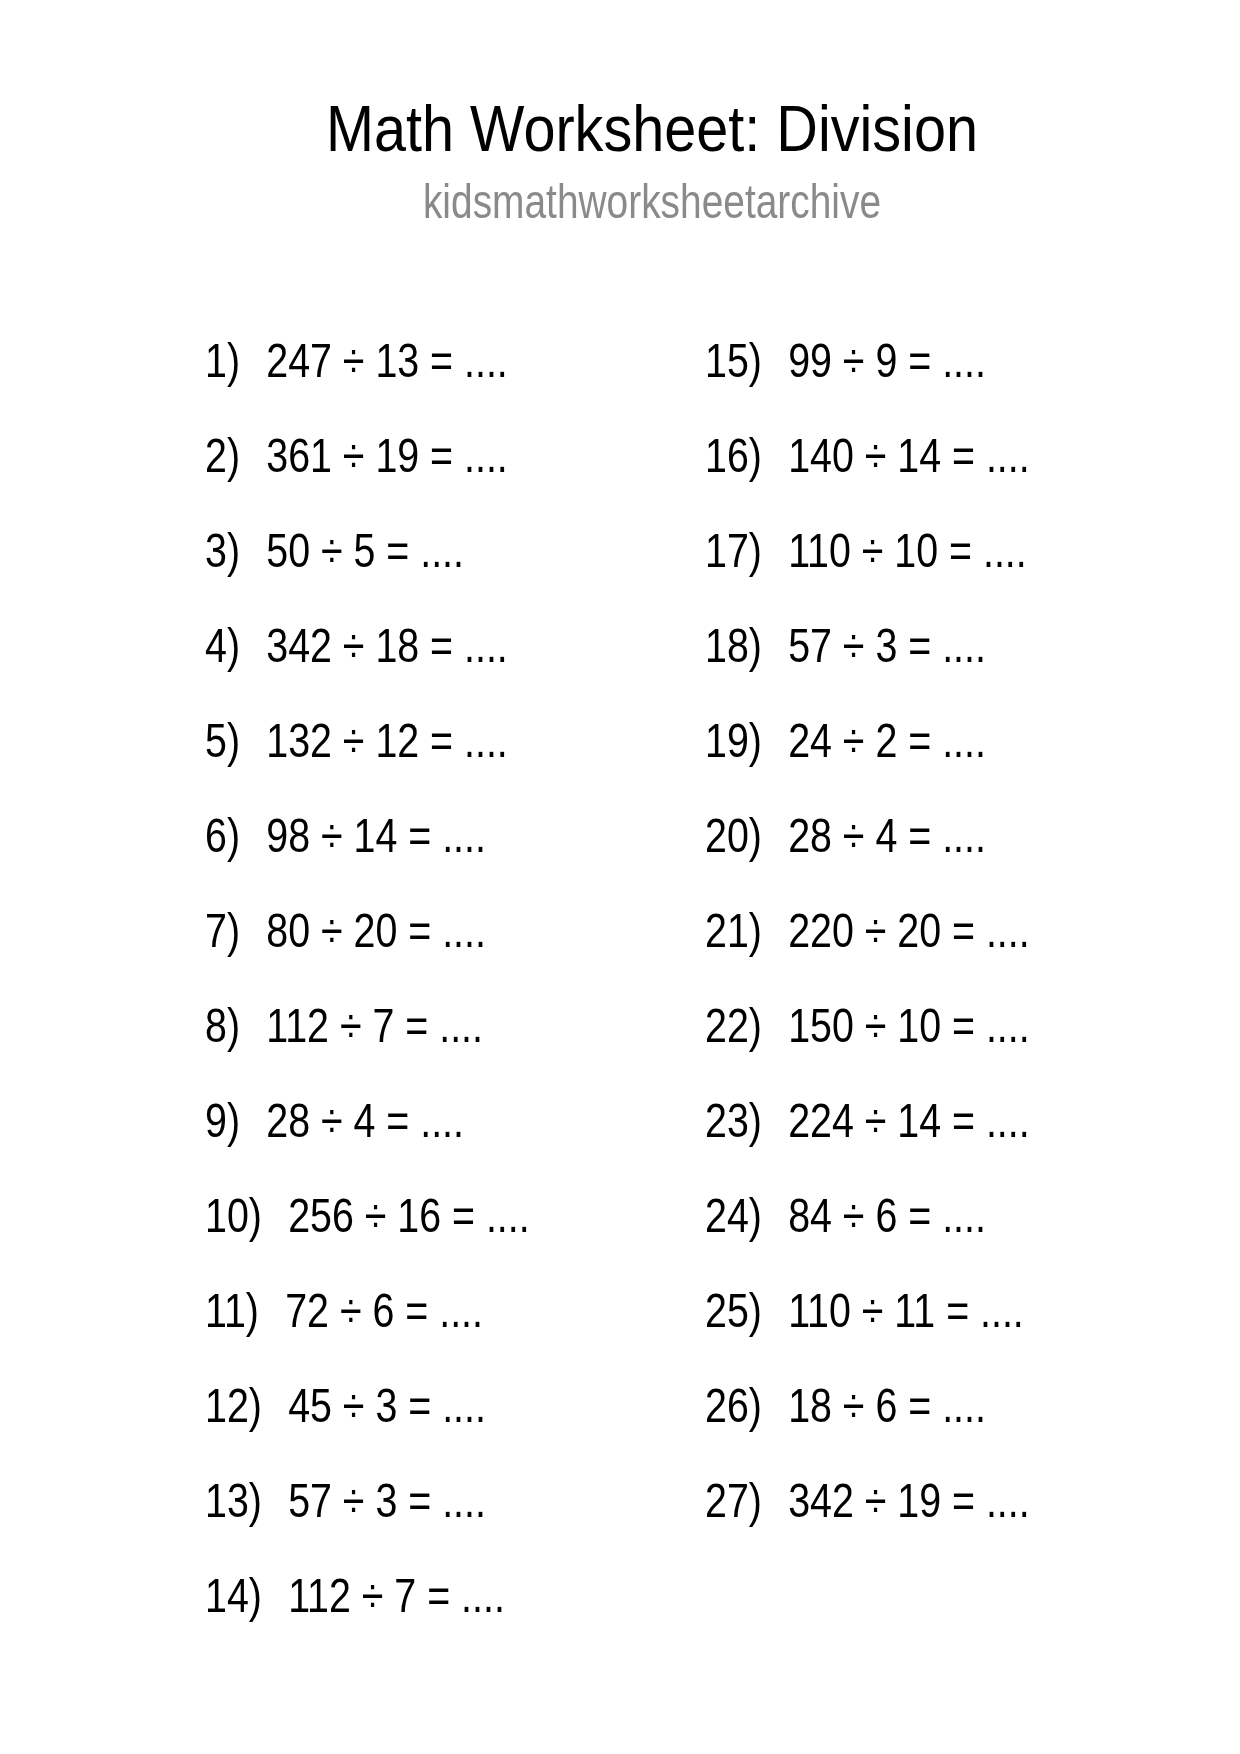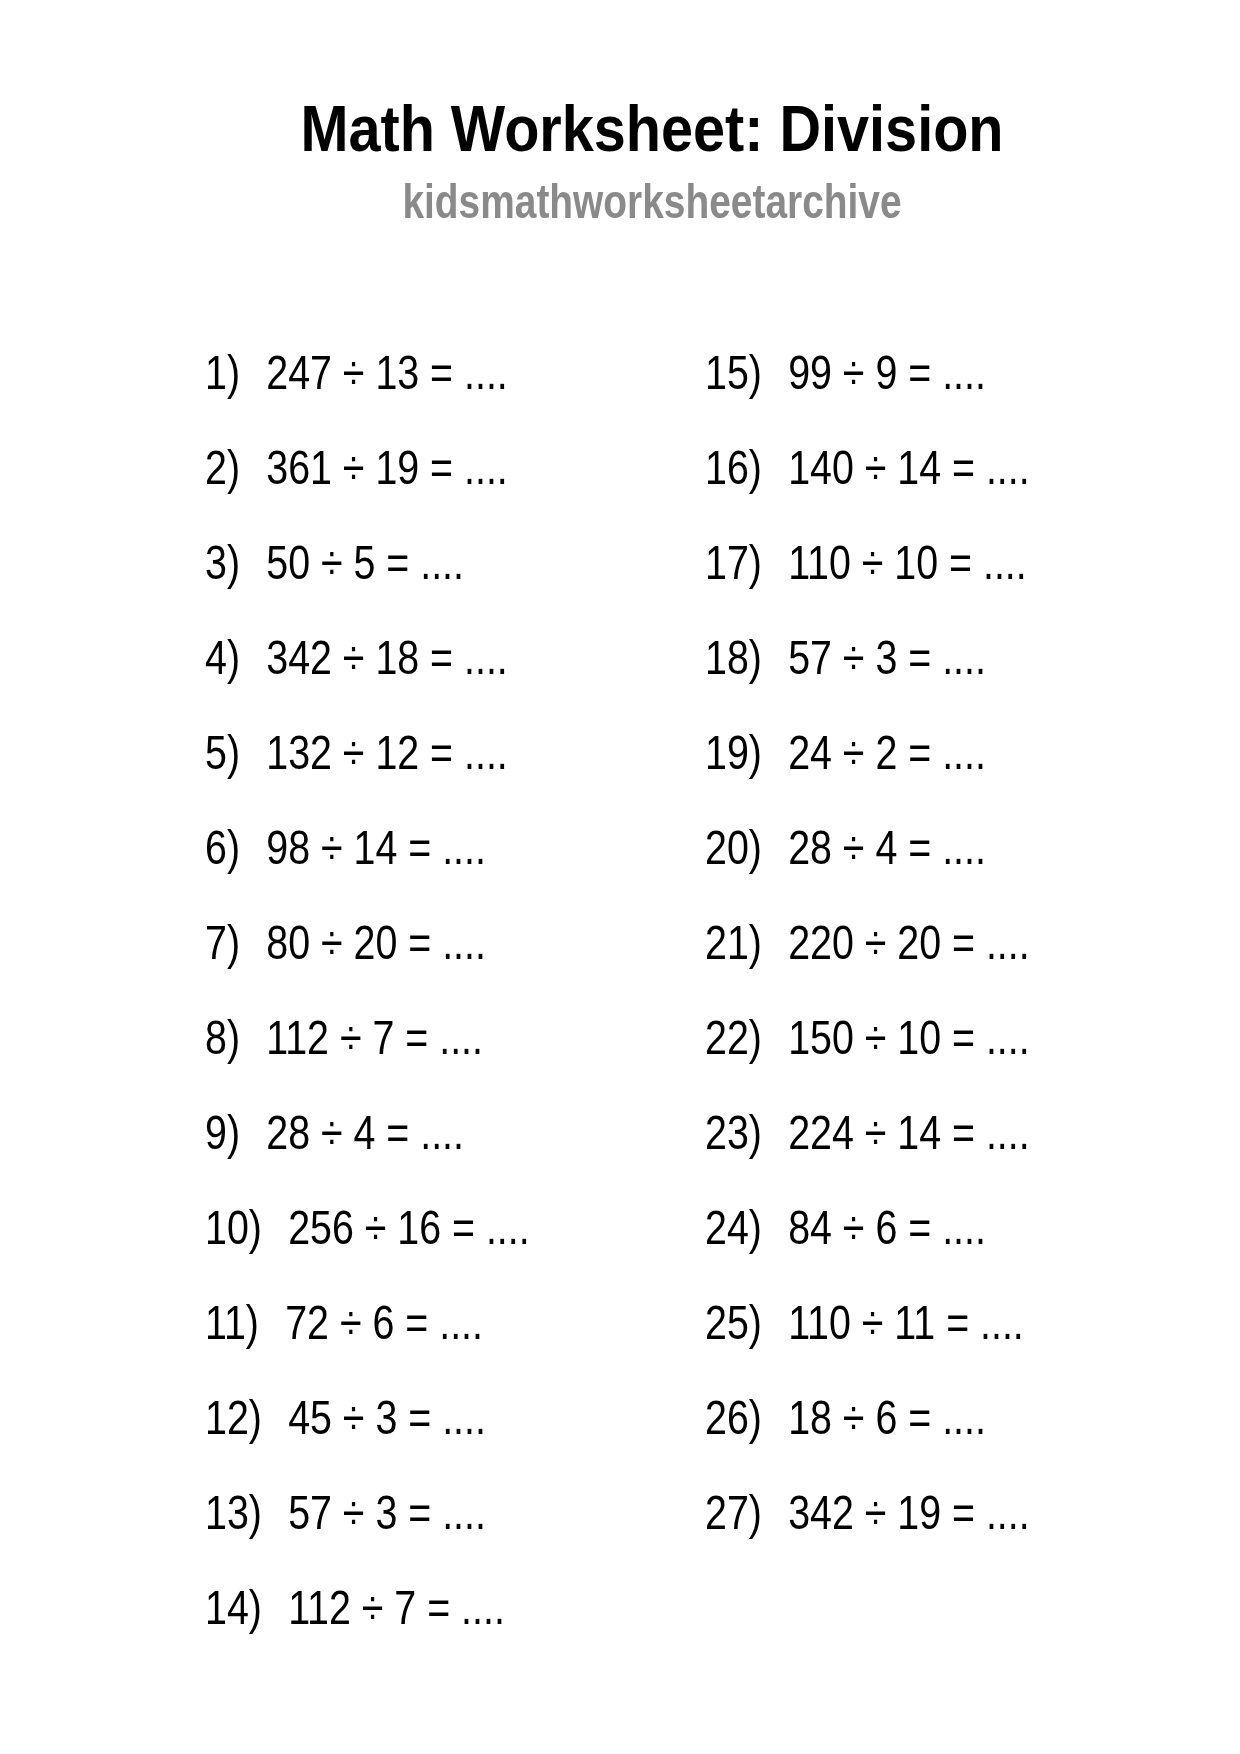--- a/index.html
+++ b/index.html
@@ -12,42 +12,41 @@
     overflow: hidden;
   }
   .header {
     position: absolute;
     top: 92px;
     left: 0;
     width: 100%;
     box-sizing: border-box;
     padding-left: 64px;
     text-align: center;
-    font-weight: bold;
   }
   .title {
     font-size: 64px;
     line-height: 74px;
     color: var(--title-color, #000000);
     transform: scaleX(0.90);
     transform-origin: center;
     white-space: nowrap;
   }
   .subtitle {
     font-size: 48px;
     line-height: 55px;
     margin-top: 8px;
     color: var(--subtitle-color, #8a8a8a);
     transform: scaleX(0.81);
     transform-origin: center;
     white-space: nowrap;
   }
   .problems {
     position: absolute;
-    top: 325px;
+    top: 313px;
     left: 205px;
     display: grid;
     grid-template-columns: 500px auto;
   }
   .col { display: flex; flex-direction: column; }
   .row {
     height: 95px;
     line-height: 95px;
     font-size: 48px;
     color: #000000;

